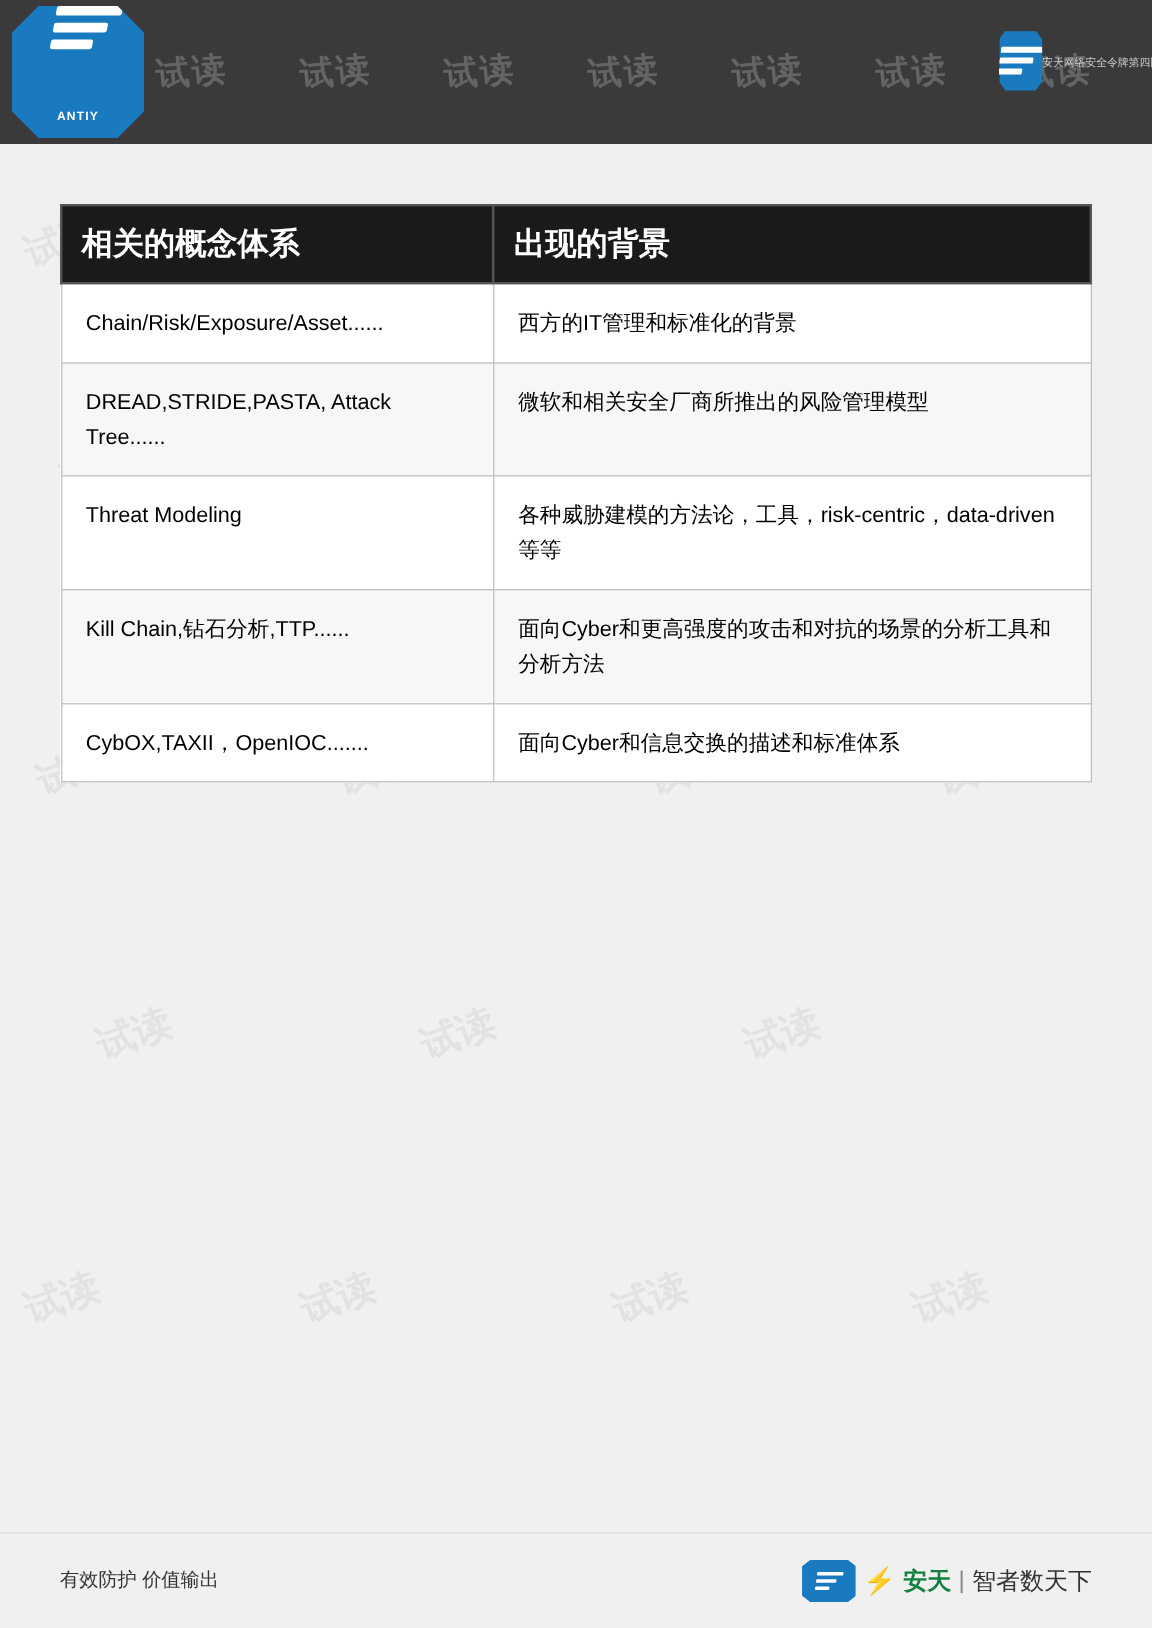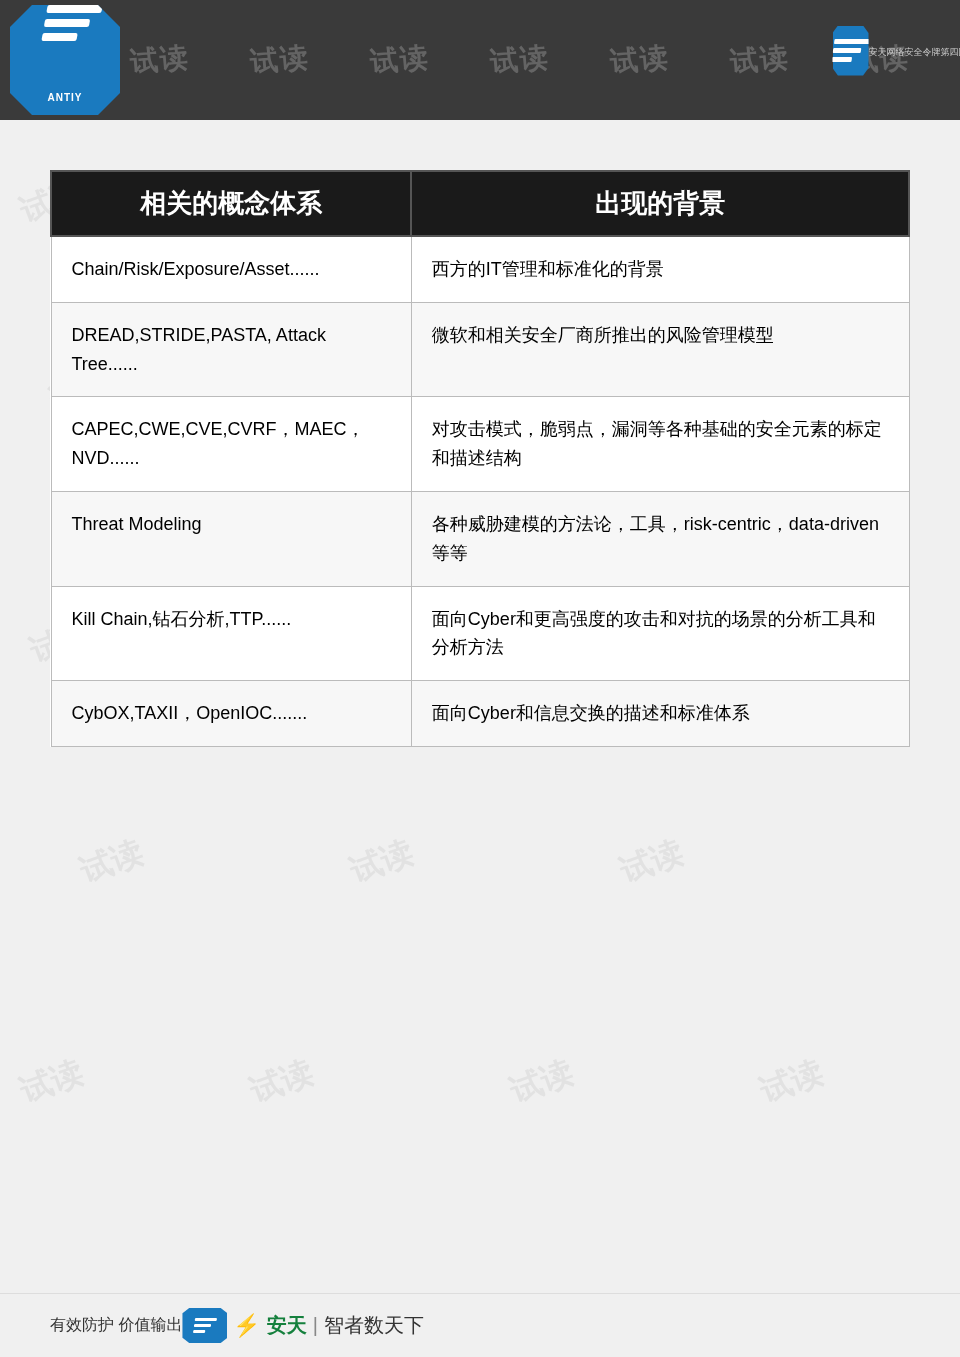--- a/index.html
+++ b/index.html
@@ -163,22 +163,22 @@
       border-collapse: collapse;
       background: white;
       margin-top: 10px;
     }
 
     .main-table th {
       background: #1a1a1a;
       color: white;
       font-size: 26px;
       font-weight: bold;
-      padding: 14px 36px;
-      text-align: center;
+      padding: 14px 16px;
+      text-align: left;
       border: 2px solid #555;
     }
 
     .main-table td {
       padding: 18px 20px;
       font-size: 18px;
       border: 1.5px solid #bbb;
       vertical-align: top;
       line-height: 1.6;
       background: white;
@@ -198,24 +198,25 @@
       width: 58%;
       font-size: 18px;
     }
 
     
     .footer {
       position: absolute;
       bottom: 0;
       left: 0;
       right: 0;
-      height: 64px;
+      height: 80px;
       background: #f0f0f0;
       display: flex;
       align-items: center;
+      justify-content: space-between;
       padding: 0 50px;
       border-top: 1px solid #ddd;
     }
 
     .footer-left {
       font-size: 16px;
       color: #333;
       font-weight: 500;
     }
 
@@ -342,24 +343,20 @@
     <tbody id="table-body">
     <tr>
           <td class="col-left">Chain/Risk/Exposure/Asset......</td>
           <td class="col-right">西方的IT管理和标准化的背景</td>
         </tr>
         <tr>
           <td class="col-left">DREAD,STRIDE,PASTA, Attack Tree......</td>
           <td class="col-right">微软和相关安全厂商所推出的风险管理模型</td>
         </tr>
         <tr>
-          <td class="col-left">CAPEC,CWE,CVE,CVRF，MAEC，NVD......</td>
-          <td class="col-right">对攻击模式，脆弱点，漏洞等各种基础的安全元素的标定和描述结构</td>
-        </tr>
-        <tr>
           <td class="col-left">Threat Modeling</td>
           <td class="col-right">各种威胁建模的方法论，工具，risk-centric，data-driven等等</td>
         </tr>
         <tr>
           <td class="col-left">Kill Chain,钻石分析,TTP......</td>
           <td class="col-right">面向Cyber和更高强度的攻击和对抗的场景的分析工具和分析方法</td>
         </tr>
         <tr>
           <td class="col-left">CybOX,TAXII，OpenIOC.......</td>
           <td class="col-right">面向Cyber和信息交换的描述和标准体系</td>

